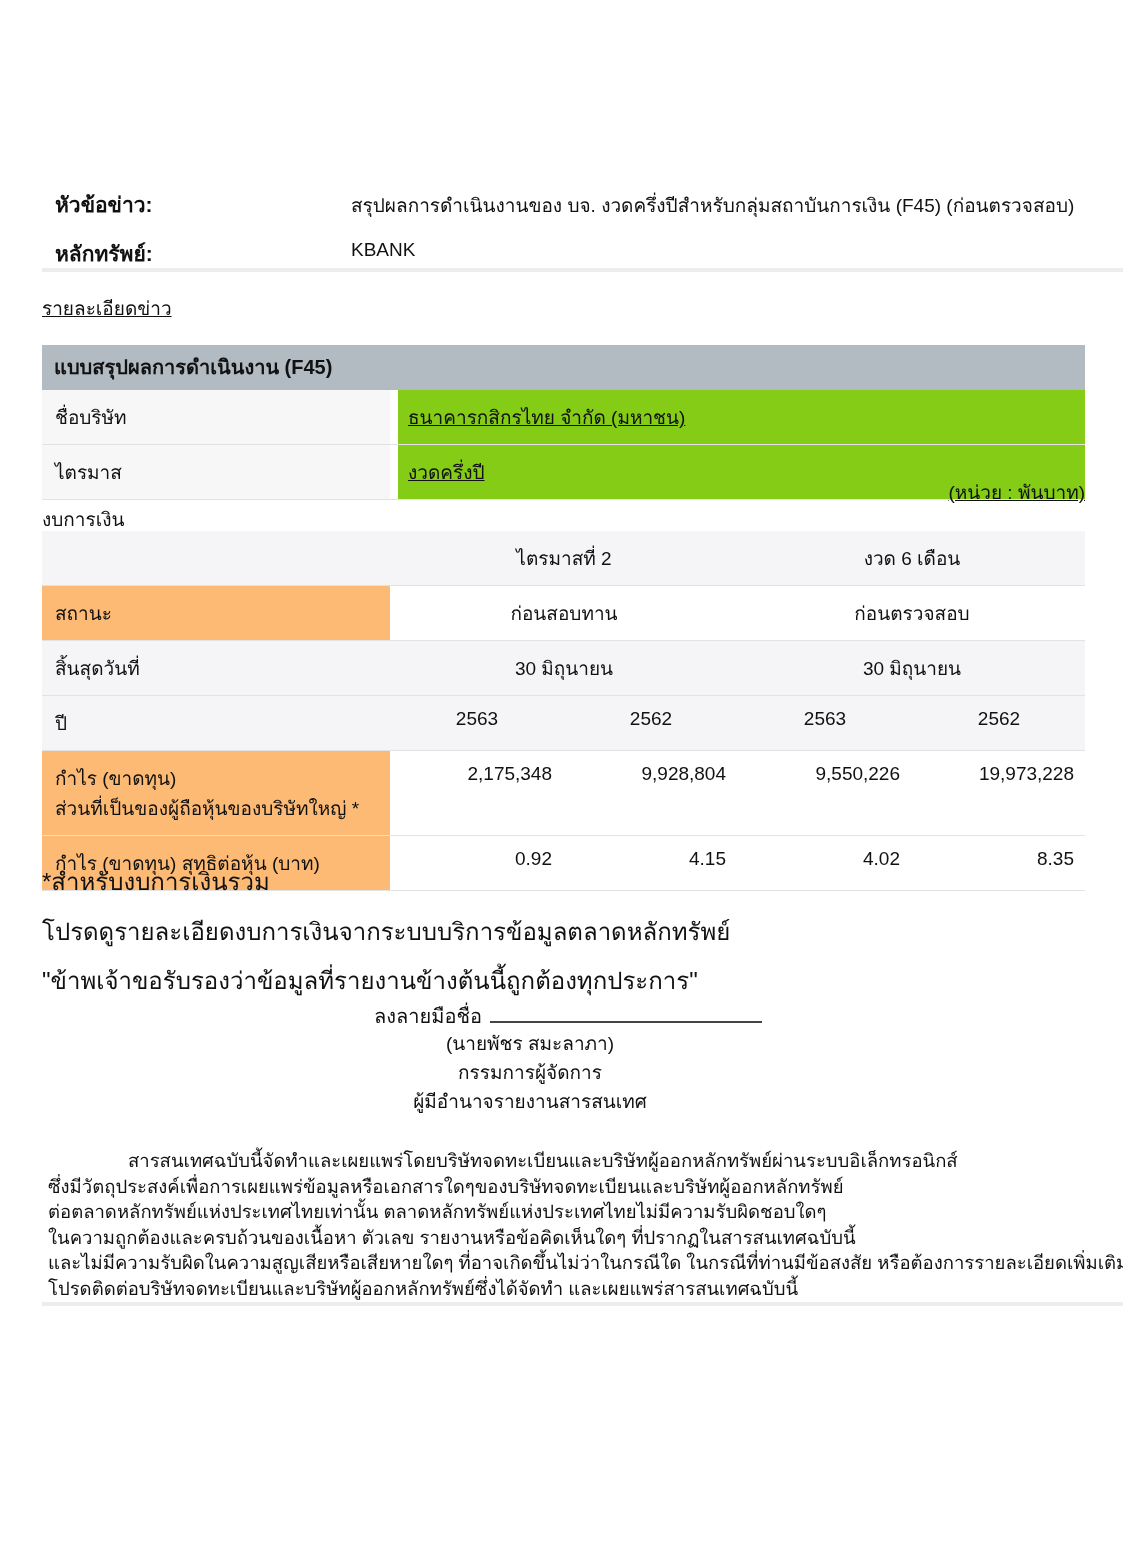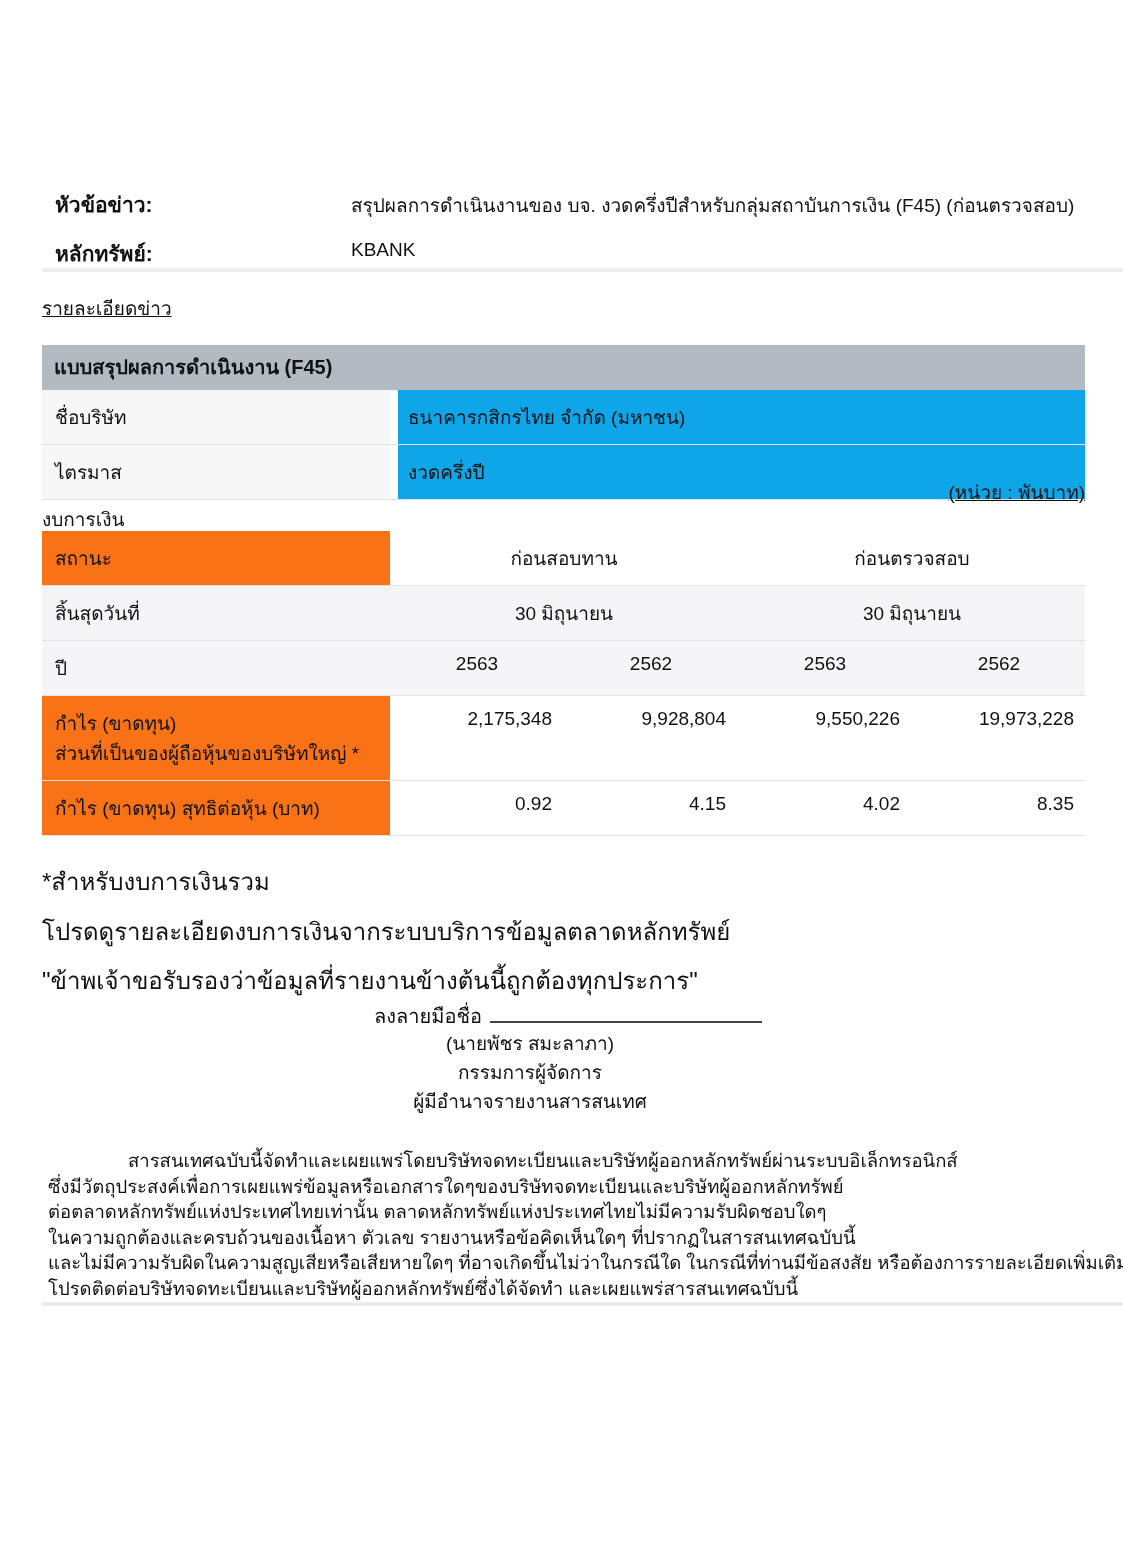--- a/index.html
+++ b/index.html
@@ -24,31 +24,31 @@
 
   
   .f45{width:1043px;font-size:19px;}
   .f45-titlebar{
     background:#b2bac2;
     font-weight:bold;font-size:20px;
     padding:6px 10px 7px 12px;
   }
   .f45-row{display:flex;border-bottom:1px solid #e2e2e4;gap:8px;}
   .f45-label{flex:0 0 335px;background:#f7f7f8;padding:12px 0 12px 13px;}
-  .f45-value{flex:1;background:#0ea5e9;padding:12px 0 12px 10px;}
+  .f45-value{flex:1;background:#84cc16;padding:12px 0 12px 10px;text-decoration:underline;}
 
   .unit-note{width:1043px;text-align:right;font-size:19px;text-decoration:underline;}
   .fin-title{font-size:19px;}
 
   
   .fin{width:1043px;font-size:19px;}
   .fin-row{display:flex;border-bottom:1px solid #e2e2e4;align-items:flex-start;}
   .fin-row.shaded{background:#f5f5f7;}
   .fin-label{flex:0 0 335px;padding:12px 0 12px 13px;}
-  .fin-row.plain .fin-label{background:#f97316;}
+  .fin-row.plain .fin-label{background:#fdba74;}
   .fin-row.plain .fin-cells{background:#ffffff;}
   .fin-cells{flex:1;display:flex;}
   .cell-half{flex:0 0 348px;text-align:center;padding:12px 0;}
   .cell-q{flex:0 0 174px;text-align:center;padding:12px 0;}
   .cell-num{flex:0 0 174px;text-align:right;padding:12px 12px 12px 0;box-sizing:border-box;}
   .label-line2{display:block;}
 
   .note{font-size:24px;}
 
   
@@ -96,20 +96,27 @@
       <div class="f45-value">งวดครึ่งปี</div>
     </div>
   </div>
 
   <div class="abs unit-note" style="top:477px;left:42px;">(หน่วย : พันบาท)</div>
 
   <div class="abs fin-title" style="top:504px;left:42px;">งบการเงิน</div>
 
   <div class="abs fin" style="top:531px;left:42px;">
 
+    <div class="fin-row shaded">
+      <div class="fin-label"></div>
+      <div class="fin-cells">
+        <div class="cell-half">ไตรมาสที่ 2</div>
+        <div class="cell-half">งวด 6 เดือน</div>
+      </div>
+    </div>
 
     <div class="fin-row plain">
       <div class="fin-label">สถานะ</div>
       <div class="fin-cells">
         <div class="cell-half">ก่อนสอบทาน</div>
         <div class="cell-half">ก่อนตรวจสอบ</div>
       </div>
     </div>
 
     <div class="fin-row shaded">

